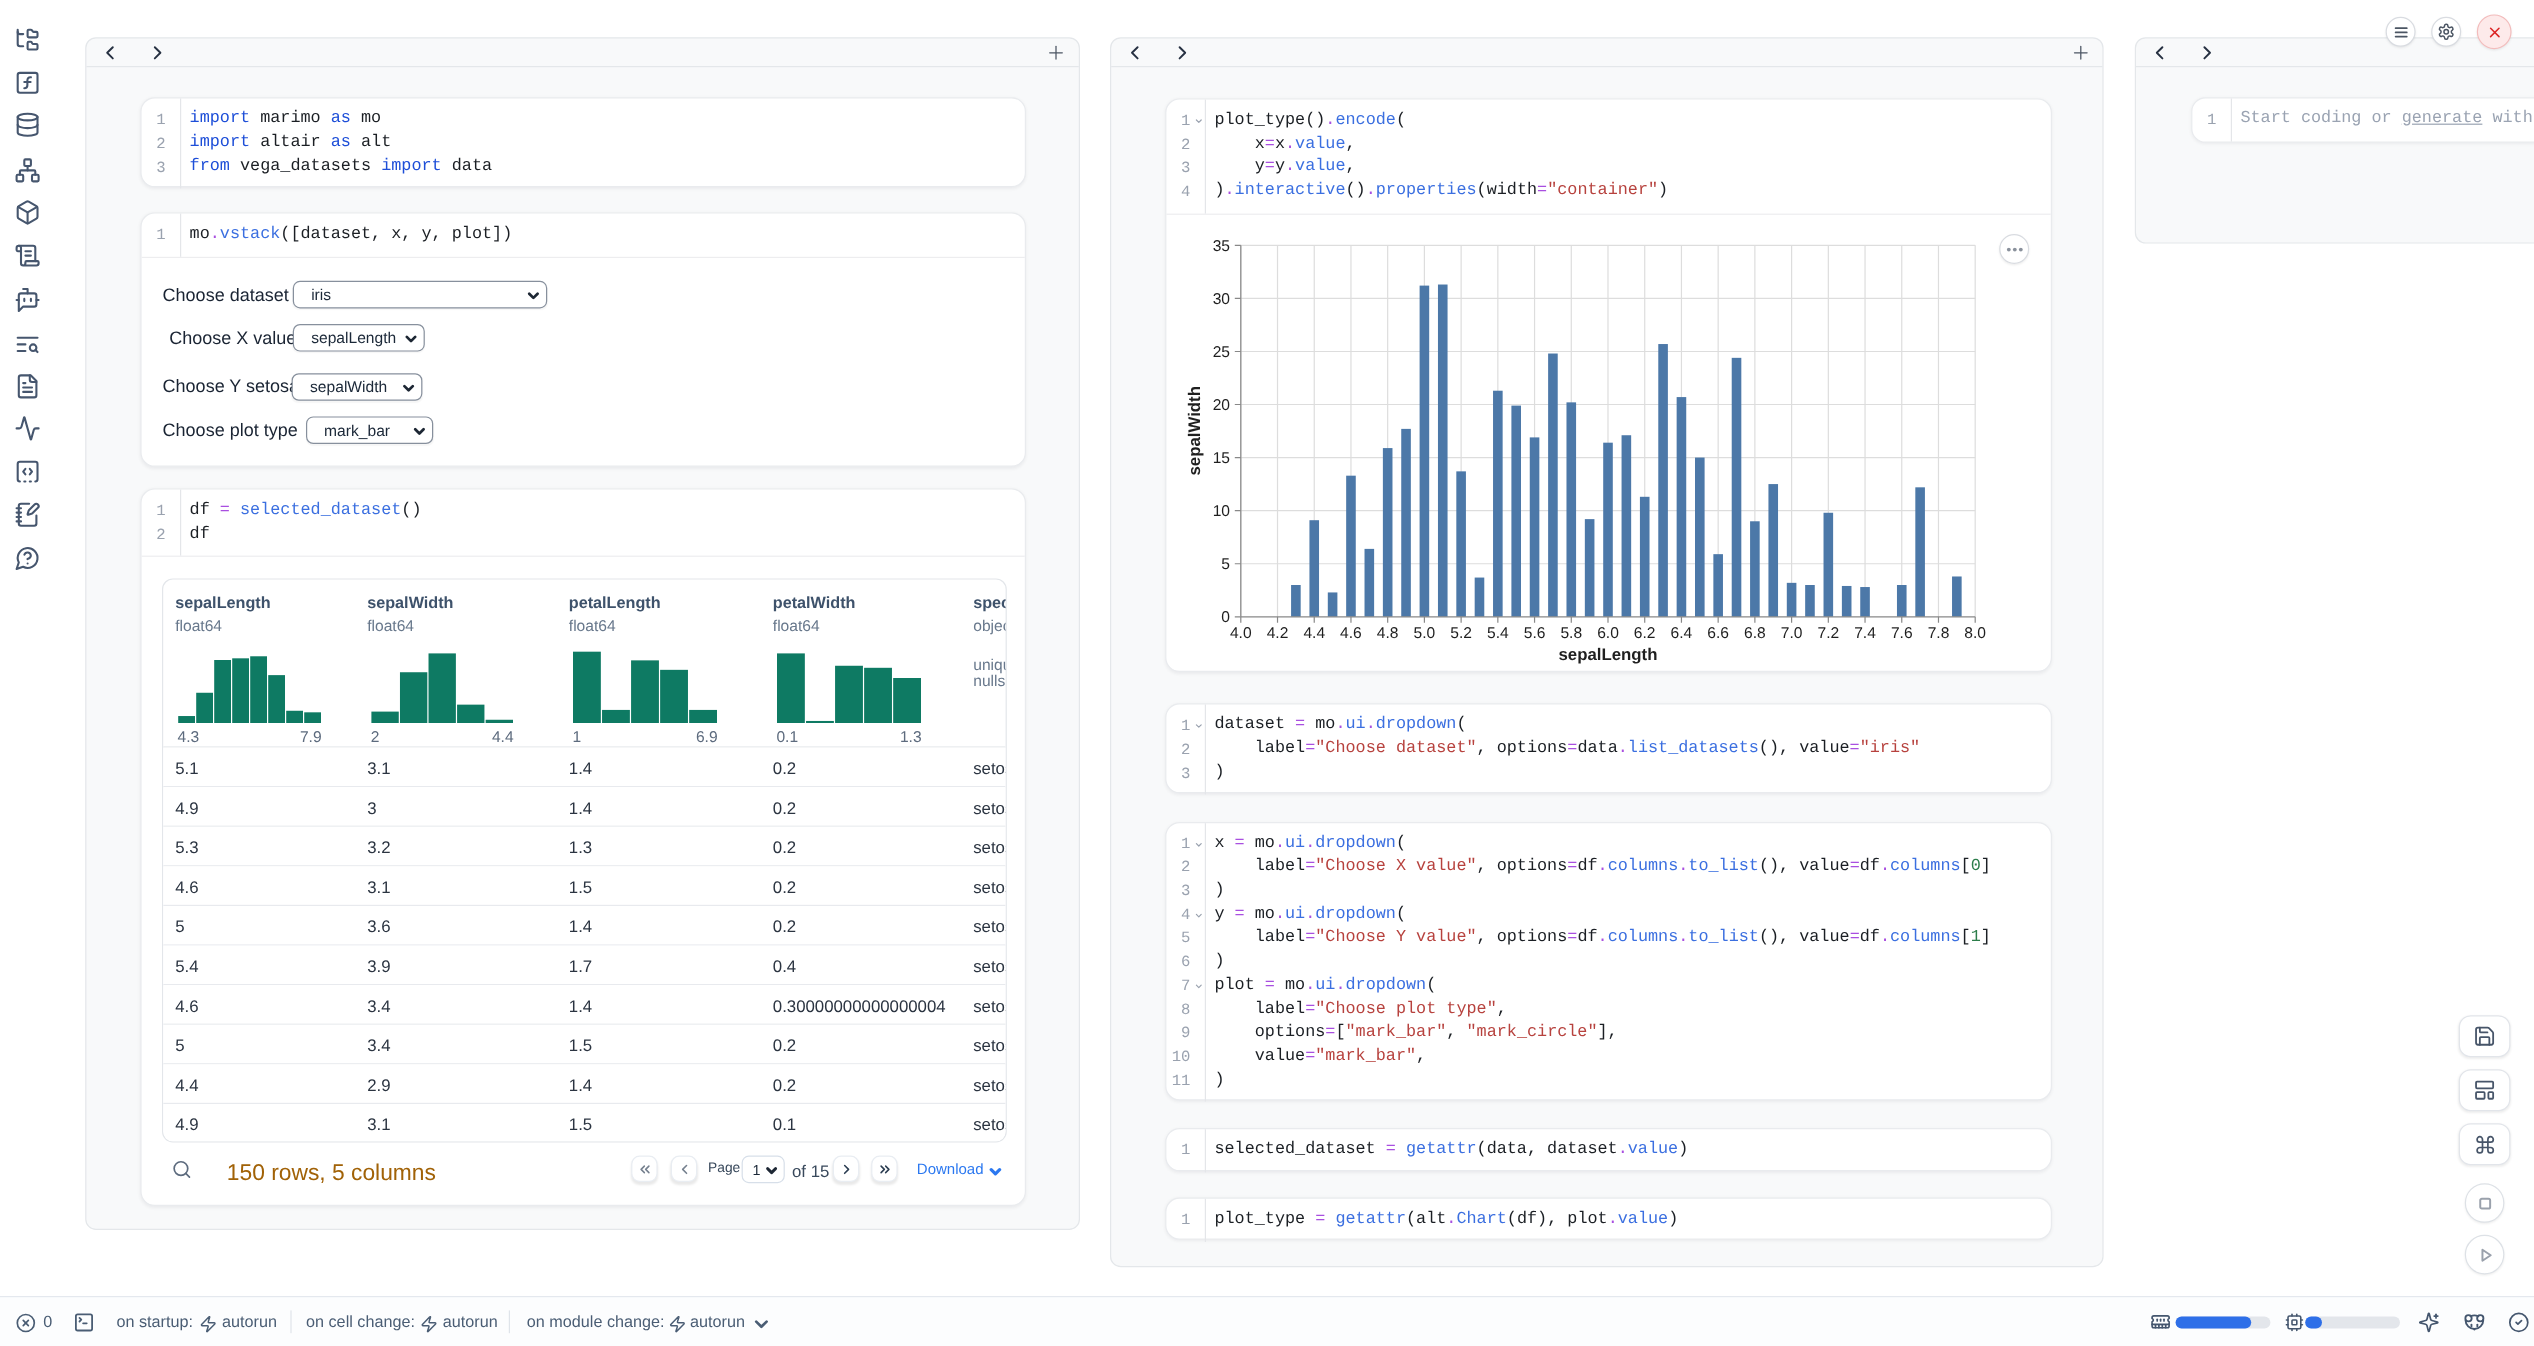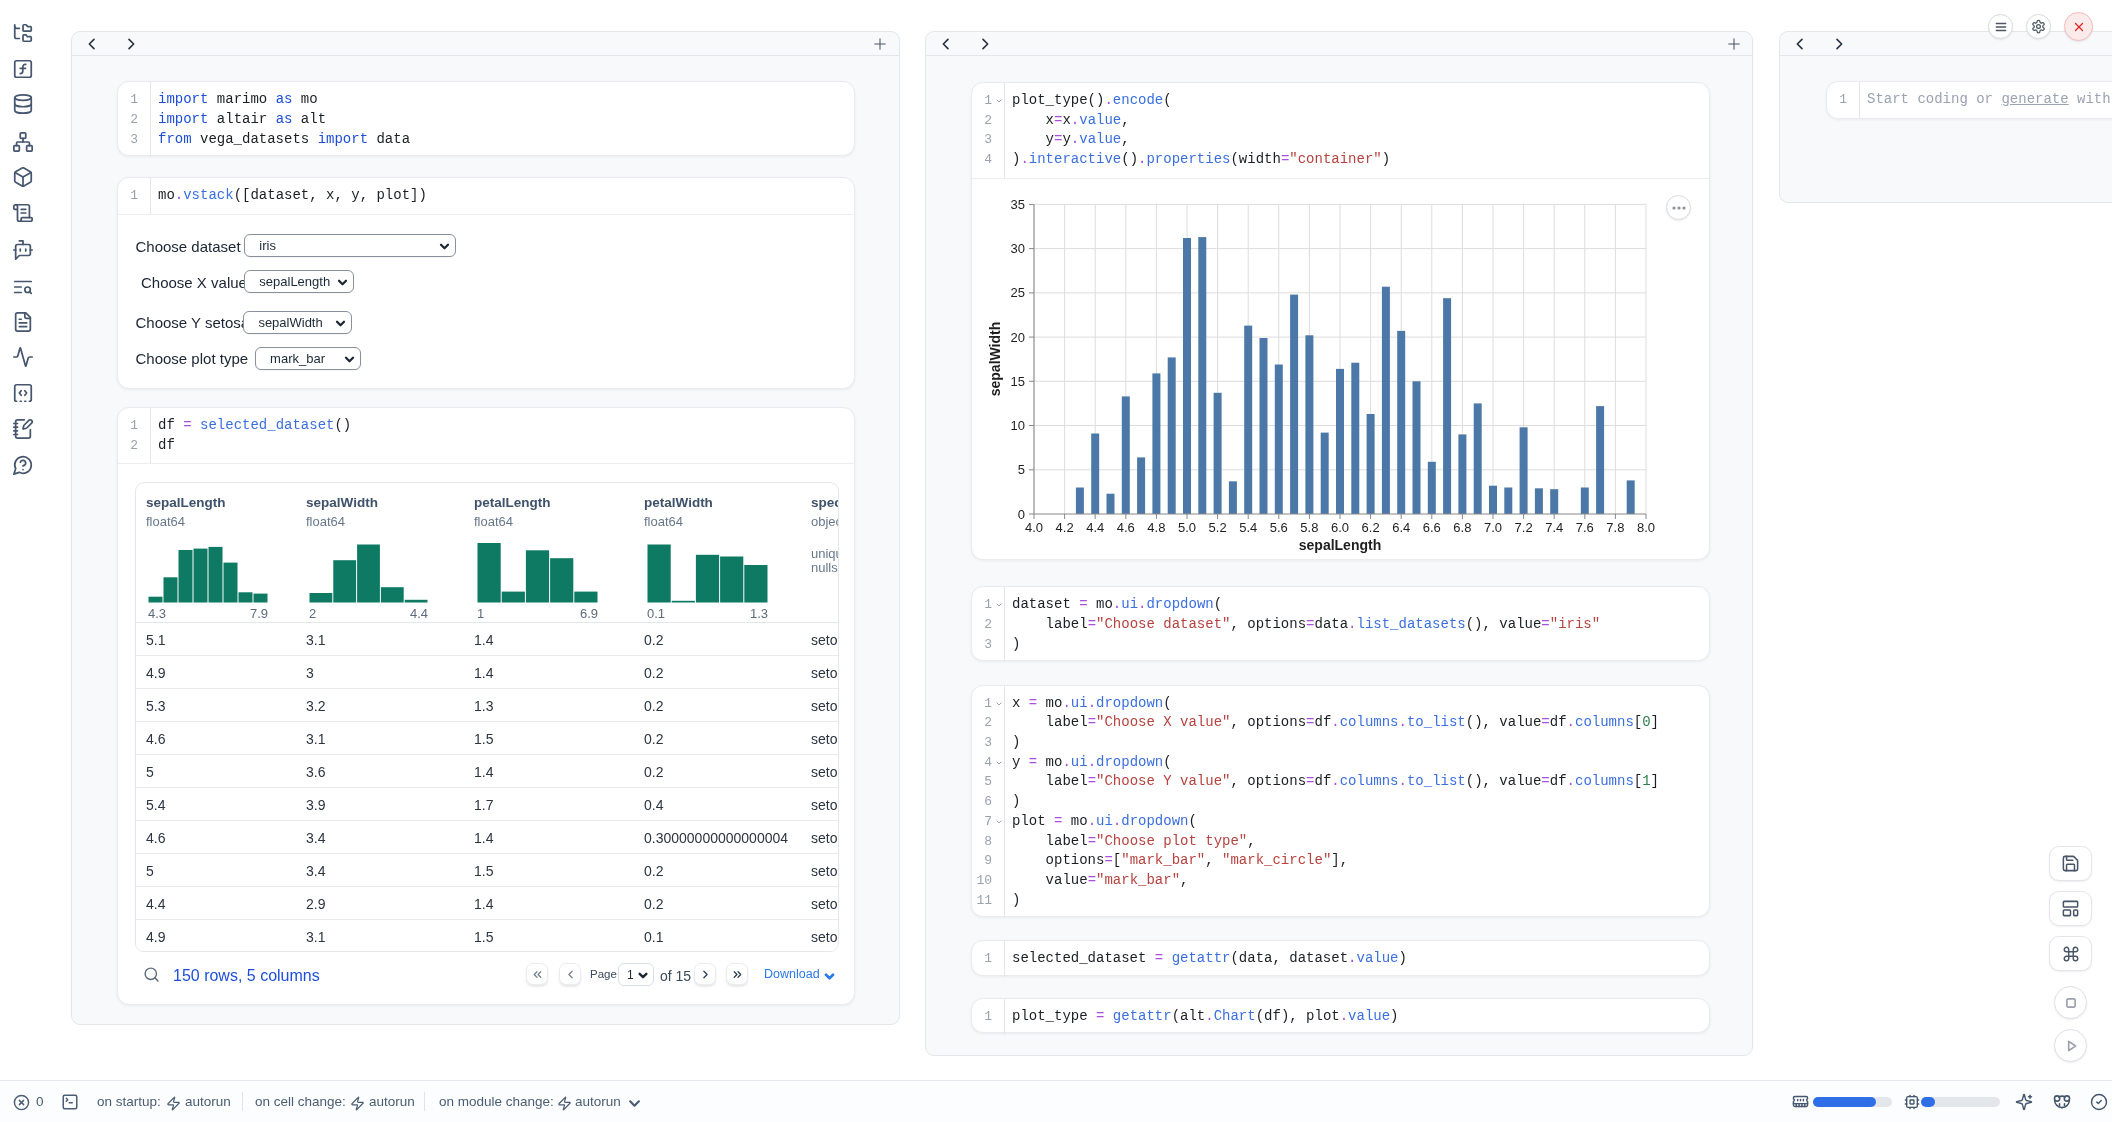--- a/index.html
+++ b/index.html
@@ -352,21 +352,21 @@
             <span style="left:508px">0.1</span>
             <span style="left:675px">setosa</span>
           </div>
 </div>
 <div class="abs" style="left:25px;top:558px">
           <svg width="17" height="17" viewBox="0 0 24 24" fill="none" stroke="#5d6b7e" stroke-width="2" stroke-linecap="round">
             <circle cx="11" cy="11" r="8"></circle>
             <path d="m21 21-4.3-4.3"></path>
           </svg>
         </div>
-<div class="abs" style="left:55px;top:559px;font-size:16px;color:#1d4ed8">150 rows, 5 columns</div>
+<div class="abs" style="left:71px;top:559px;font-size:19px;color:#a16207">150 rows, 5 columns</div>
 <div class="pgbtn" style="left:408px;top:555px">
           <svg width="13" height="13" viewBox="0 0 24 24" fill="none" stroke="#76818f" stroke-width="2.4" stroke-linecap="round" stroke-linejoin="round">
             <path d="m11 17-5-5 5-5"></path>
             <path d="m18 17-5-5 5-5"></path>
           </svg>
         </div>
 <div class="pgbtn" style="left:441px;top:555px">
           <svg width="13" height="13" viewBox="0 0 24 24" fill="none" stroke="#76818f" stroke-width="2.4" stroke-linecap="round" stroke-linejoin="round">
             <path d="m15 18-6-6 6-6"></path>
           </svg>

